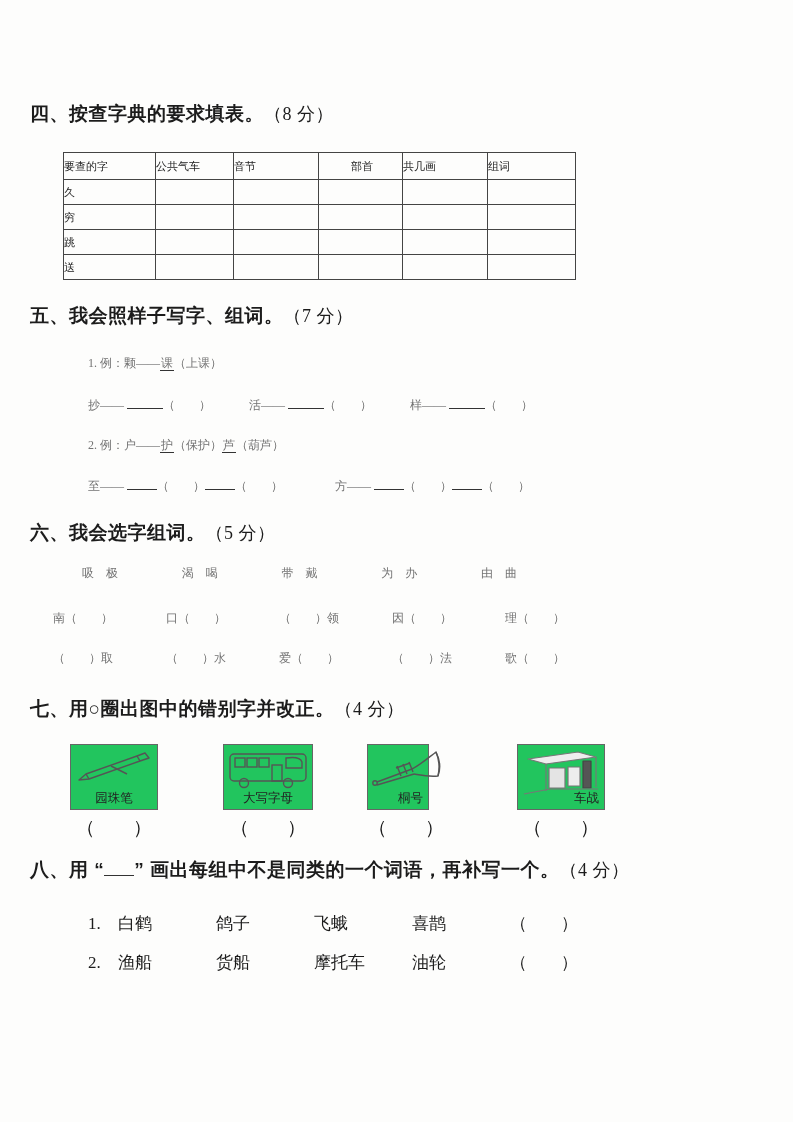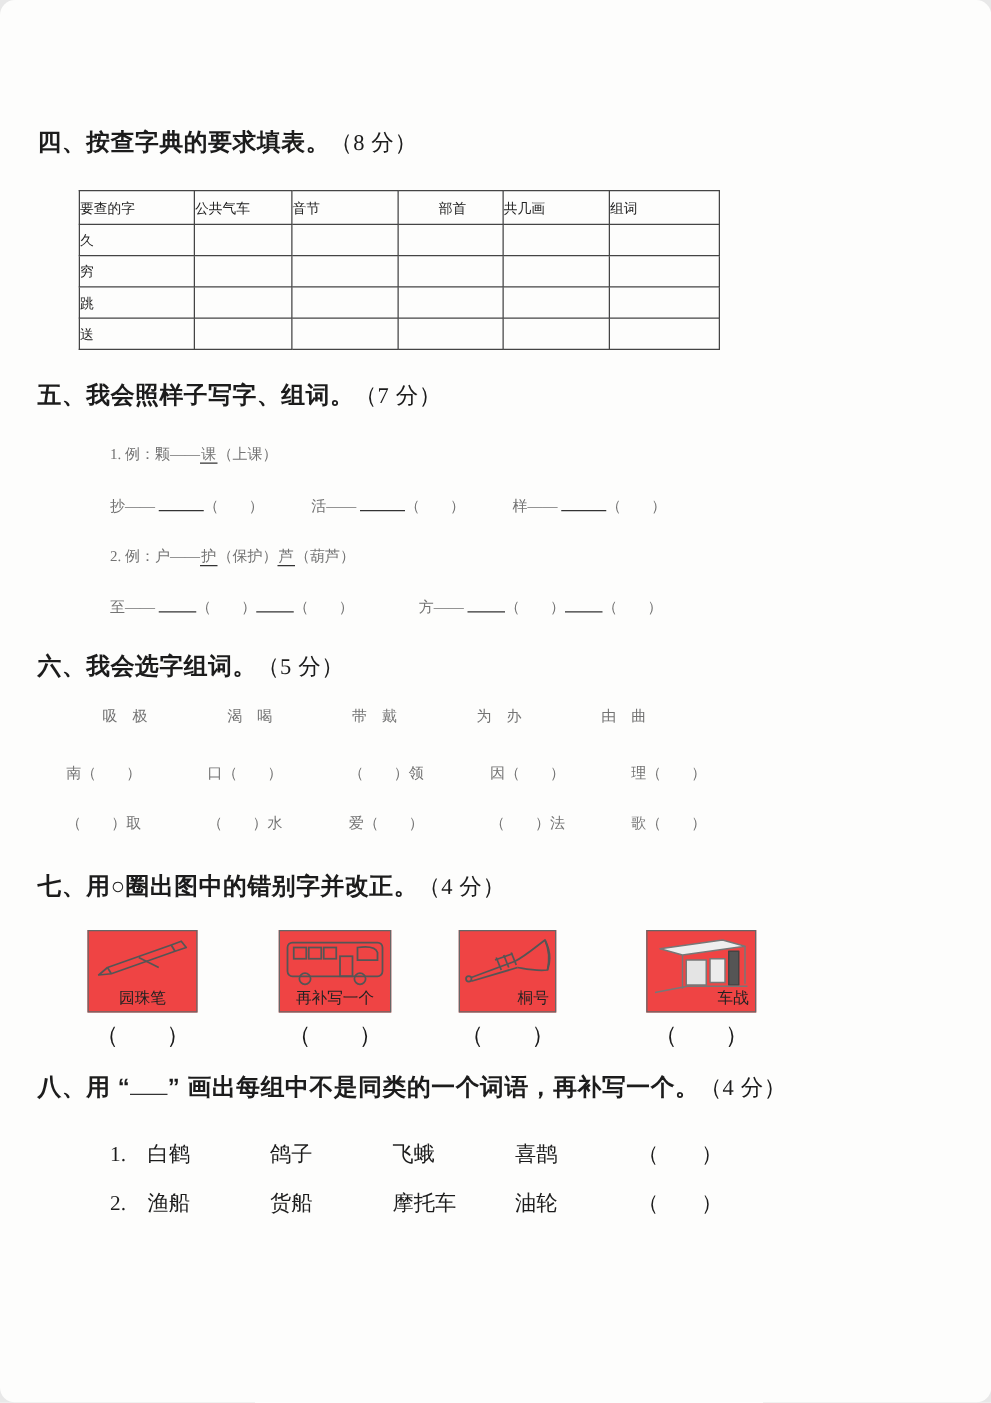--- a/index.html
+++ b/index.html
@@ -1,37 +1,37 @@
 <!DOCTYPE html>
 <html><head>
 <meta charset="utf-8">
 <style>
   * { margin:0; padding:0; box-sizing:border-box; }
   html,body { background:#e8e8e8; }
   body { font-family:"Liberation Sans", sans-serif; color:#1c1c1c; }
-  .page { position:relative; width:793px; height:1122px; background:#fdfdfc; margin:0 auto; overflow:hidden;border-radius:12px; }
+  .page { position:relative; width:793px; height:1122px; background:#fdfdfc; margin:0 auto; overflow:hidden; }
 
   .sec-title { position:absolute; font-weight:bold; font-size:19px; letter-spacing:0.5px; white-space:nowrap; font-family:"Liberation Sans", sans-serif; }
   .sec-title .pts { font-weight:normal; font-family:"Liberation Serif", serif; font-size:18px; }
 
   .kai { font-family:"Liberation Serif", serif; font-size:12px; color:#737373; white-space:nowrap; }
 
   
   table.lookup { position:absolute; left:63px; top:152px; border-collapse:collapse; table-layout:fixed; }
   table.lookup td { border:1px solid #444; height:25px; font-family:"Liberation Serif", serif; font-size:11px; color:#222; }
   table.lookup tr.head td { height:27px; }
 
   .blank { display:inline-block; width:36px; border-bottom:1.2px solid #333; height:1.05em; vertical-align:baseline; }
   .blank.sm { width:30px; }
   .u { border-bottom:1.2px solid #333; padding:0 1px; }
 
   .row-flex { position:absolute; display:flex; white-space:nowrap; }
 
   
-  .picbox { position:absolute; height:66px; border:1.2px solid #666; background:#ef4444; }
+  .picbox { position:absolute; height:66px; border:1.2px solid #666; background:#22c55e; }
   .picbox svg { position:absolute; left:2px; top:2px; }
   .picbox .plabel { position:absolute; bottom:2px; font-family:"Liberation Serif", serif; font-size:12.5px; color:#222; white-space:nowrap; }
   .plabel.center { left:0; right:0; text-align:center; }
   .plabel.right { right:5px; }
   .pic-paren { position:absolute; text-align:center; font-size:19px; font-family:"Liberation Serif", serif; }
 
   
   .s8row { position:absolute; left:88px; font-family:"Liberation Serif", serif; font-size:17px; white-space:nowrap; }
   .s8row .num { display:inline-block; width:30px; }
   .s8row .w { display:inline-block; width:98px; }
@@ -162,23 +162,23 @@
         <rect x="4" y="7" width="76" height="27" rx="4"></rect>
         <rect x="9" y="11" width="10" height="9"></rect>
         <rect x="21" y="11" width="10" height="9"></rect>
         <rect x="33" y="11" width="10" height="9"></rect>
         <path d="M60 11 q14 -2 16 4 l0 6 l-16 0 Z"></path>
         <rect x="46" y="18" width="10" height="16"></rect>
         <circle cx="18" cy="36" r="4.5"></circle>
         <circle cx="62" cy="36" r="4.5"></circle>
       </g>
     </svg>
-    <span class="plabel center">再补写一个</span>
-  </div>
-  <div class="picbox" style="left:367px; top:744px; width:78px;">
+    <span class="plabel center">大写字母</span>
+  </div>
+  <div class="picbox" style="left:367px; top:744px; width:62px;">
     <svg width="72" height="48" viewBox="0 0 72 48">
       <g stroke="#555" fill="none" stroke-width="1.4" stroke-linejoin="round">
         <circle cx="5" cy="36" r="2.2"></circle>
         <path d="M7 35 L42 22"></path>
         <path d="M7 38 L44 27"></path>
         <path d="M42 22 C50 18 58 11 66 5 C70 13 71 21 68 29 C58 30 50 28 44 27"></path>
         <path d="M66 5 C69 12 70 20 68 29"></path>
         <line x1="27" y1="19" x2="31" y2="29"></line>
         <line x1="33" y1="17" x2="37" y2="27"></line>
         <line x1="39" y1="15" x2="43" y2="25"></line>

